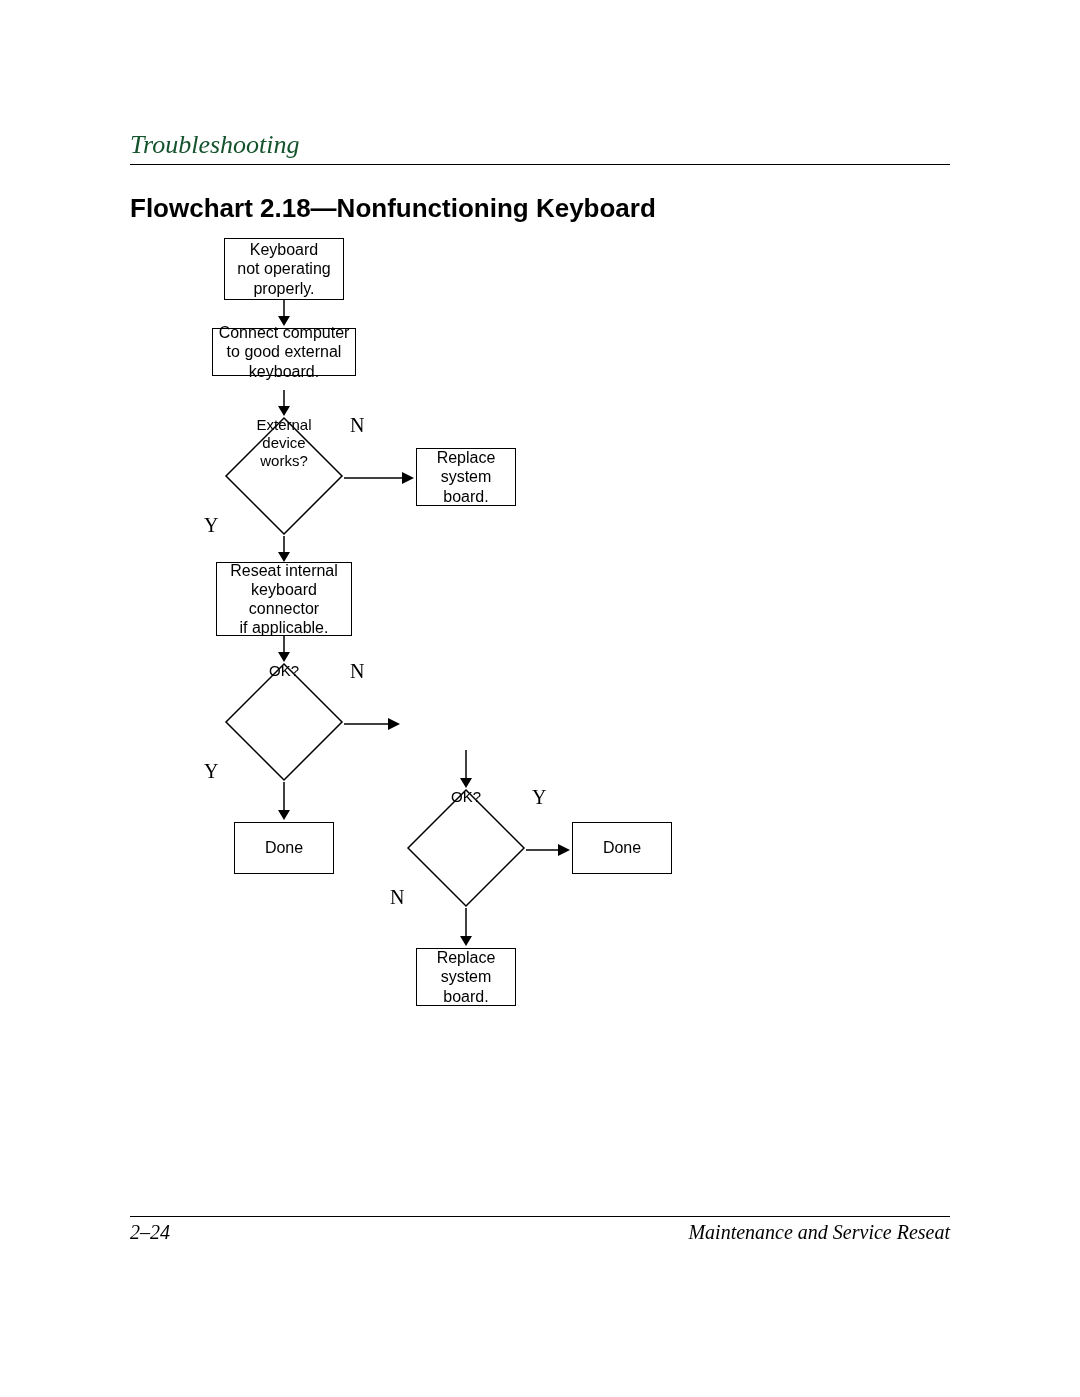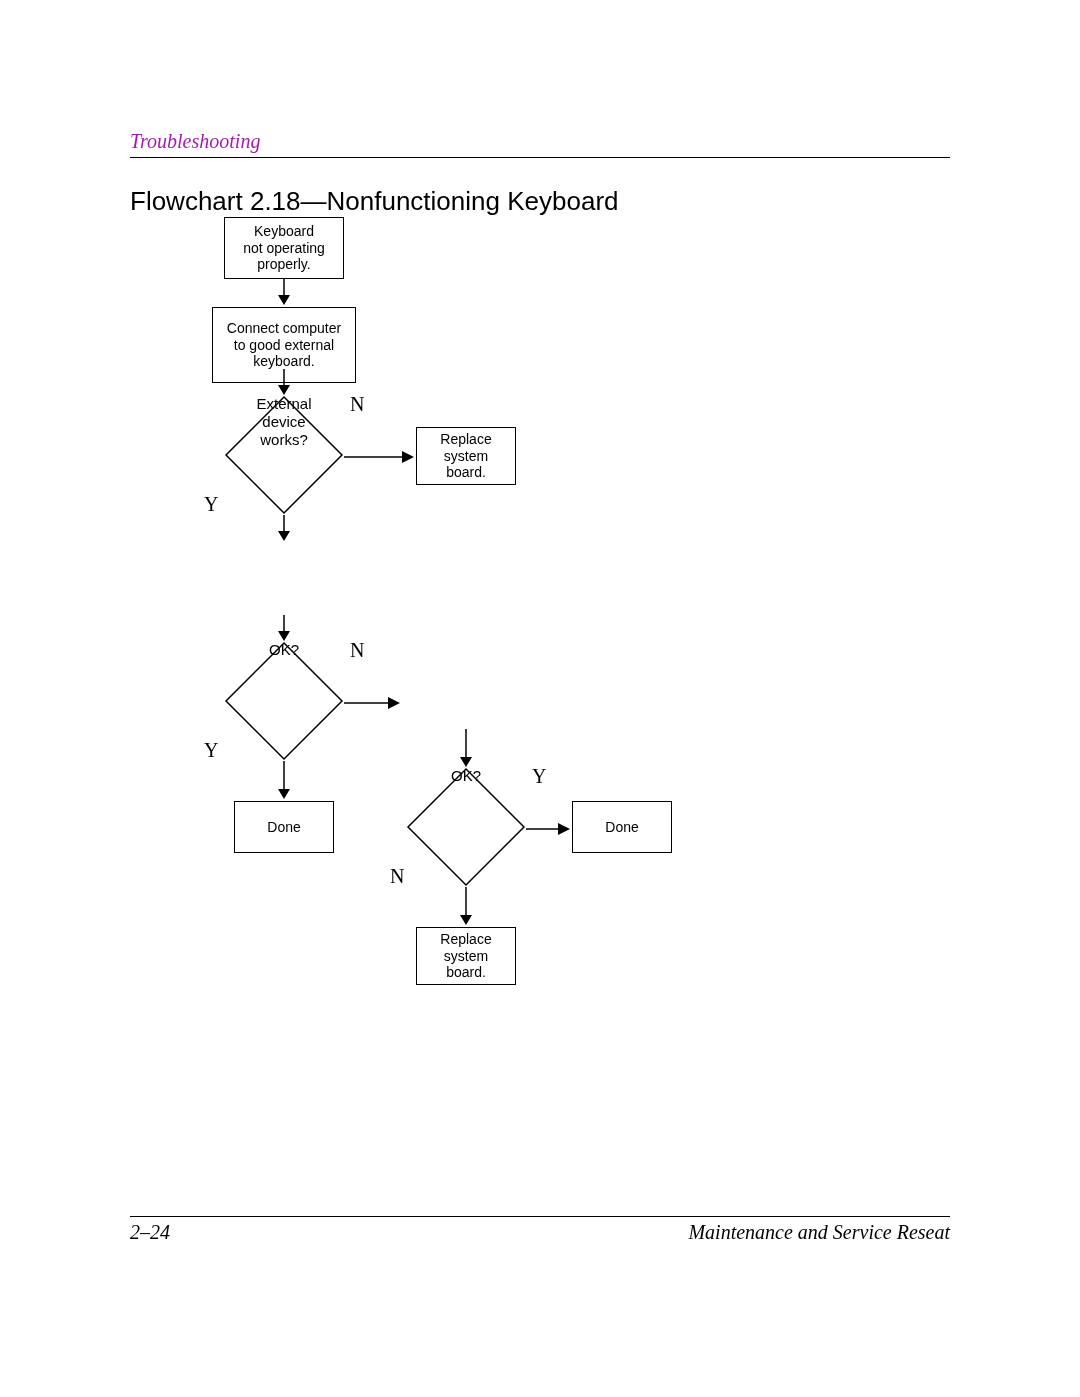--- a/index.html
+++ b/index.html
@@ -13,52 +13,53 @@
   }
   .page {
     position: absolute;
     left: 130px;
     top: 130px;
     width: 820px;
     height: 1130px;
   }
   .header-section {
     font-style: italic;
-    font-size: 20px;
+    font-size: 26px;
     font-family: Georgia, 'Times New Roman', serif;
-    color: #a21caf;
+    color: #14532d;
   }
   .hr-top {
     border: none;
     border-top: 1px solid #000;
     margin: 4px 0 28px 0;
   }
   .title {
-    font-weight: normal;
+    font-weight: bold;
     font-size: 26px;
     font-family: Arial, Helvetica, sans-serif;
+    margin-bottom: 14px;
   }
   .chart-area {
     position: relative;
     width: 820px;
     height: 900px;
   }
   
   .box {
     position: absolute;
     border: 1.5px solid #000;
     background: #fff;
-    font-size: 14px;
+    font-size: 16px;
     line-height: 1.2;
     text-align: center;
     display: flex;
     align-items: center;
     justify-content: center;
     flex-direction: column;
-    padding: 4px 12px;
+    padding: 4px 2px;
     box-sizing: border-box;
   }
   .diamond {
     position: absolute;
     width: 120px;
     height: 120px;
     display:flex;align-items:flex-start;justify-content:center;
   }
   .diamond svg { position:absolute; top:0; left:0; }
   .diamond .dlabel {
@@ -102,21 +103,21 @@
 
     <div class="box" style="left:94px; top:0px; width:120px; height:62px; white-space:pre-line;">Keyboard
 not operating
 properly.</div>
 
     <svg class="arrow" style="left:146px; top:62px; width:16px; height:28px;">
       <line x1="8" y1="0" x2="8" y2="18" stroke="#000" stroke-width="1.5"></line>
       <polygon points="2,16 14,16 8,26" fill="#000"></polygon>
     </svg>
 
-    <div class="box" style="left:82px; top:90px; width:144px; height:76px; white-space:pre-line;">Connect computer
+    <div class="box" style="left:82px; top:90px; width:144px; height:48px; white-space:pre-line;">Connect computer
 to good external
 keyboard.</div>
 
     <svg class="arrow" style="left:146px; top:152px; width:16px; height:28px;">
       <line x1="8" y1="0" x2="8" y2="18" stroke="#000" stroke-width="1.5"></line>
       <polygon points="2,16 14,16 8,26" fill="#000"></polygon>
     </svg>
 
     <div class="diamond" style="left:94px; top:178px;">
       <svg width="120" height="120">
@@ -135,20 +136,24 @@
     <div class="box" style="left:286px; top:210px; width:100px; height:58px; white-space:pre-line;">Replace
 system
 board.</div>
 
     <div class="edge-label" style="left:74px; top:276px;">Y</div>
     <svg class="arrow" style="left:146px; top:298px; width:16px; height:28px;">
       <line x1="8" y1="0" x2="8" y2="18" stroke="#000" stroke-width="1.5"></line>
       <polygon points="2,16 14,16 8,26" fill="#000"></polygon>
     </svg>
 
+    <div class="box" style="left:86px; top:324px; width:136px; height:74px; white-space:pre-line;">Reseat internal
+keyboard
+connector
+if applicable.</div>
 
     <svg class="arrow" style="left:146px; top:398px; width:16px; height:28px;">
       <line x1="8" y1="0" x2="8" y2="18" stroke="#000" stroke-width="1.5"></line>
       <polygon points="2,16 14,16 8,26" fill="#000"></polygon>
     </svg>
 
     <div class="diamond" style="left:94px; top:424px;">
       <svg width="120" height="120">
           <polygon points="60,2 118,60 60,118 2,60" fill="#fff" stroke="#000" stroke-width="1.5"></polygon>
         </svg>

